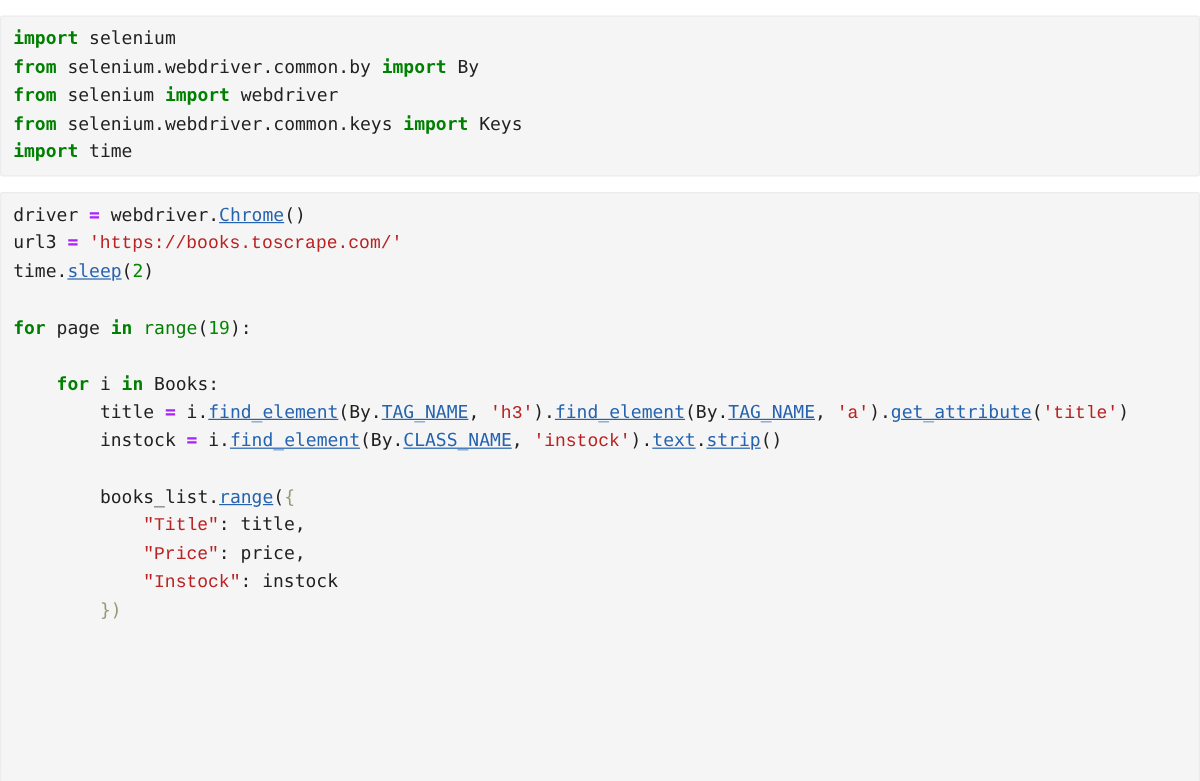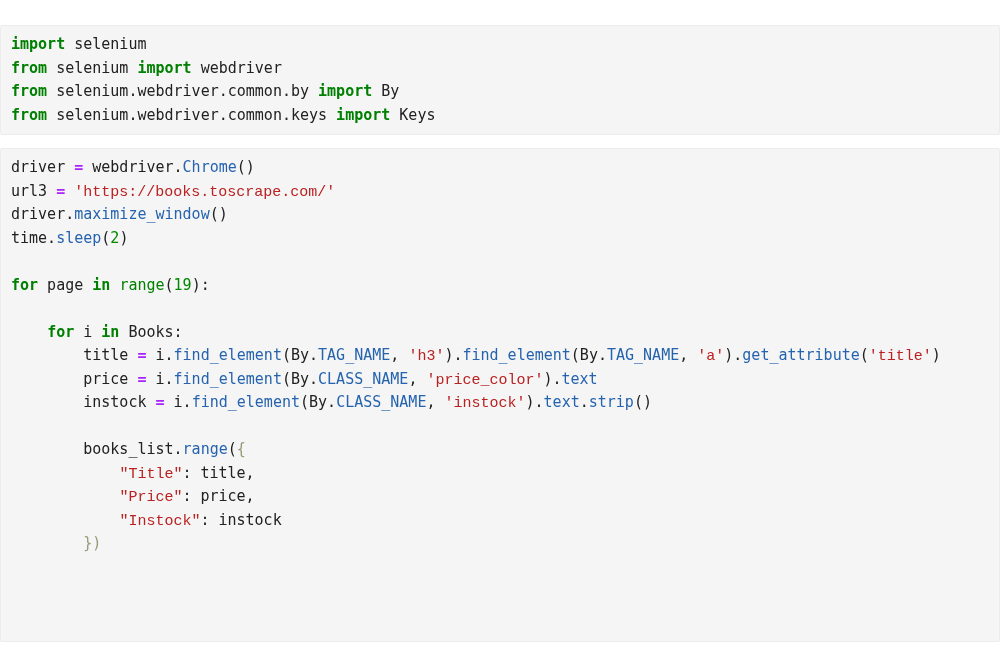--- a/index.html
+++ b/index.html
@@ -15,53 +15,52 @@
     width: 1000px;
     background: var(--cell-bg, #f5f5f5);
     border: 1px solid #ececec;
     border-radius: 2px;
     padding: 7px 10px;
     font-family: "DejaVu Sans Mono", "Liberation Mono", monospace;
     font-size: 15px;
     line-height: 23.5px;
     cursor: text;
   }
-  .cell-imports { margin-top: 25px; }
+  .cell-imports { margin-top: 13px; }
   .cell-scraper { margin-top: 13px; height: 494px; }
   .code-line { white-space: pre; height: 23.5px; }
   .tok-kw { color: var(--tok-keyword, #008000); font-weight: bold; }
   .tok-bi { color: var(--tok-builtin, #008000); }
   .tok-nu { color: var(--tok-number, #008800); }
   .tok-st { color: var(--tok-string, #ba2121); font-family: Liberation Mono, monospace; }
   .tok-op { color: var(--tok-operator, #aa22ff); font-weight: bold; }
-  .tok-pr { color: var(--tok-property, #2563af); }
+  .tok-pr { color: var(--tok-property, #2563af); text-decoration: underline; }
   .tok-br { color: var(--tok-bracket, #999977); }
   .tok-df { color: var(--tok-default, #212121); }
 </style>
 </head>
 <body>
 
 <div class="notebook-page">
   <div class="code-cell cell-imports">
       <div class="code-line"><span class="tok-kw">import</span><span class="tok-df"> selenium</span></div>
+      <div class="code-line"><span class="tok-kw">from</span><span class="tok-df"> selenium.webdriver.common.by </span><span class="tok-kw">import</span><span class="tok-df"> By</span></div>
       <div class="code-line"><span class="tok-kw">from</span><span class="tok-df"> selenium </span><span class="tok-kw">import</span><span class="tok-df"> webdriver</span></div>
-      <div class="code-line"><span class="tok-kw">from</span><span class="tok-df"> selenium.webdriver.common.by </span><span class="tok-kw">import</span><span class="tok-df"> By</span></div>
       <div class="code-line"><span class="tok-kw">from</span><span class="tok-df"> selenium.webdriver.common.keys </span><span class="tok-kw">import</span><span class="tok-df"> Keys</span></div>
+      <div class="code-line"><span class="tok-kw">import</span><span class="tok-df"> time</span></div>
     </div>
   <div class="code-cell cell-scraper">
       <div class="code-line"><span class="tok-df">driver </span><span class="tok-op">=</span><span class="tok-df"> webdriver.</span><span class="tok-pr">Chrome</span><span class="tok-df">()</span></div>
       <div class="code-line"><span class="tok-df">url3 </span><span class="tok-op">=</span><span class="tok-df"> </span><span class="tok-st">'https://books.toscrape.com/'</span></div>
-      <div class="code-line"><span class="tok-df">driver.</span><span class="tok-pr">maximize_window</span><span class="tok-df">()</span></div>
       <div class="code-line"><span class="tok-df">time.</span><span class="tok-pr">sleep</span><span class="tok-df">(</span><span class="tok-nu">2</span><span class="tok-df">)</span></div>
       <div class="code-line">&nbsp;</div>
       <div class="code-line"><span class="tok-kw">for</span><span class="tok-df"> page </span><span class="tok-kw">in</span><span class="tok-df"> </span><span class="tok-bi">range</span><span class="tok-df">(</span><span class="tok-nu">19</span><span class="tok-df">):</span></div>
       <div class="code-line">&nbsp;</div>
       <div class="code-line"><span class="tok-df">    </span><span class="tok-kw">for</span><span class="tok-df"> i </span><span class="tok-kw">in</span><span class="tok-df"> Books:</span></div>
       <div class="code-line"><span class="tok-df">        title </span><span class="tok-op">=</span><span class="tok-df"> i.</span><span class="tok-pr">find_element</span><span class="tok-df">(By.</span><span class="tok-pr">TAG_NAME</span><span class="tok-df">, </span><span class="tok-st">'h3'</span><span class="tok-df">).</span><span class="tok-pr">find_element</span><span class="tok-df">(By.</span><span class="tok-pr">TAG_NAME</span><span class="tok-df">, </span><span class="tok-st">'a'</span><span class="tok-df">).</span><span class="tok-pr">get_attribute</span><span class="tok-df">(</span><span class="tok-st">'title'</span><span class="tok-df">)</span></div>
-      <div class="code-line"><span class="tok-df">        price </span><span class="tok-op">=</span><span class="tok-df"> i.</span><span class="tok-pr">find_element</span><span class="tok-df">(By.</span><span class="tok-pr">CLASS_NAME</span><span class="tok-df">, </span><span class="tok-st">'price_color'</span><span class="tok-df">).</span><span class="tok-pr">text</span></div>
       <div class="code-line"><span class="tok-df">        instock </span><span class="tok-op">=</span><span class="tok-df"> i.</span><span class="tok-pr">find_element</span><span class="tok-df">(By.</span><span class="tok-pr">CLASS_NAME</span><span class="tok-df">, </span><span class="tok-st">'instock'</span><span class="tok-df">).</span><span class="tok-pr">text</span><span class="tok-df">.</span><span class="tok-pr">strip</span><span class="tok-df">()</span></div>
       <div class="code-line">&nbsp;</div>
       <div class="code-line"><span class="tok-df">        books_list.</span><span class="tok-pr">range</span><span class="tok-df">(</span><span class="tok-br">{</span></div>
       <div class="code-line"><span class="tok-df">            </span><span class="tok-st">"Title"</span><span class="tok-df">: title,</span></div>
       <div class="code-line"><span class="tok-df">            </span><span class="tok-st">"Price"</span><span class="tok-df">: price,</span></div>
       <div class="code-line"><span class="tok-df">            </span><span class="tok-st">"Instock"</span><span class="tok-df">: instock</span></div>
       <div class="code-line"><span class="tok-df">        </span><span class="tok-br">})</span></div>
     </div>
 </div>
 

